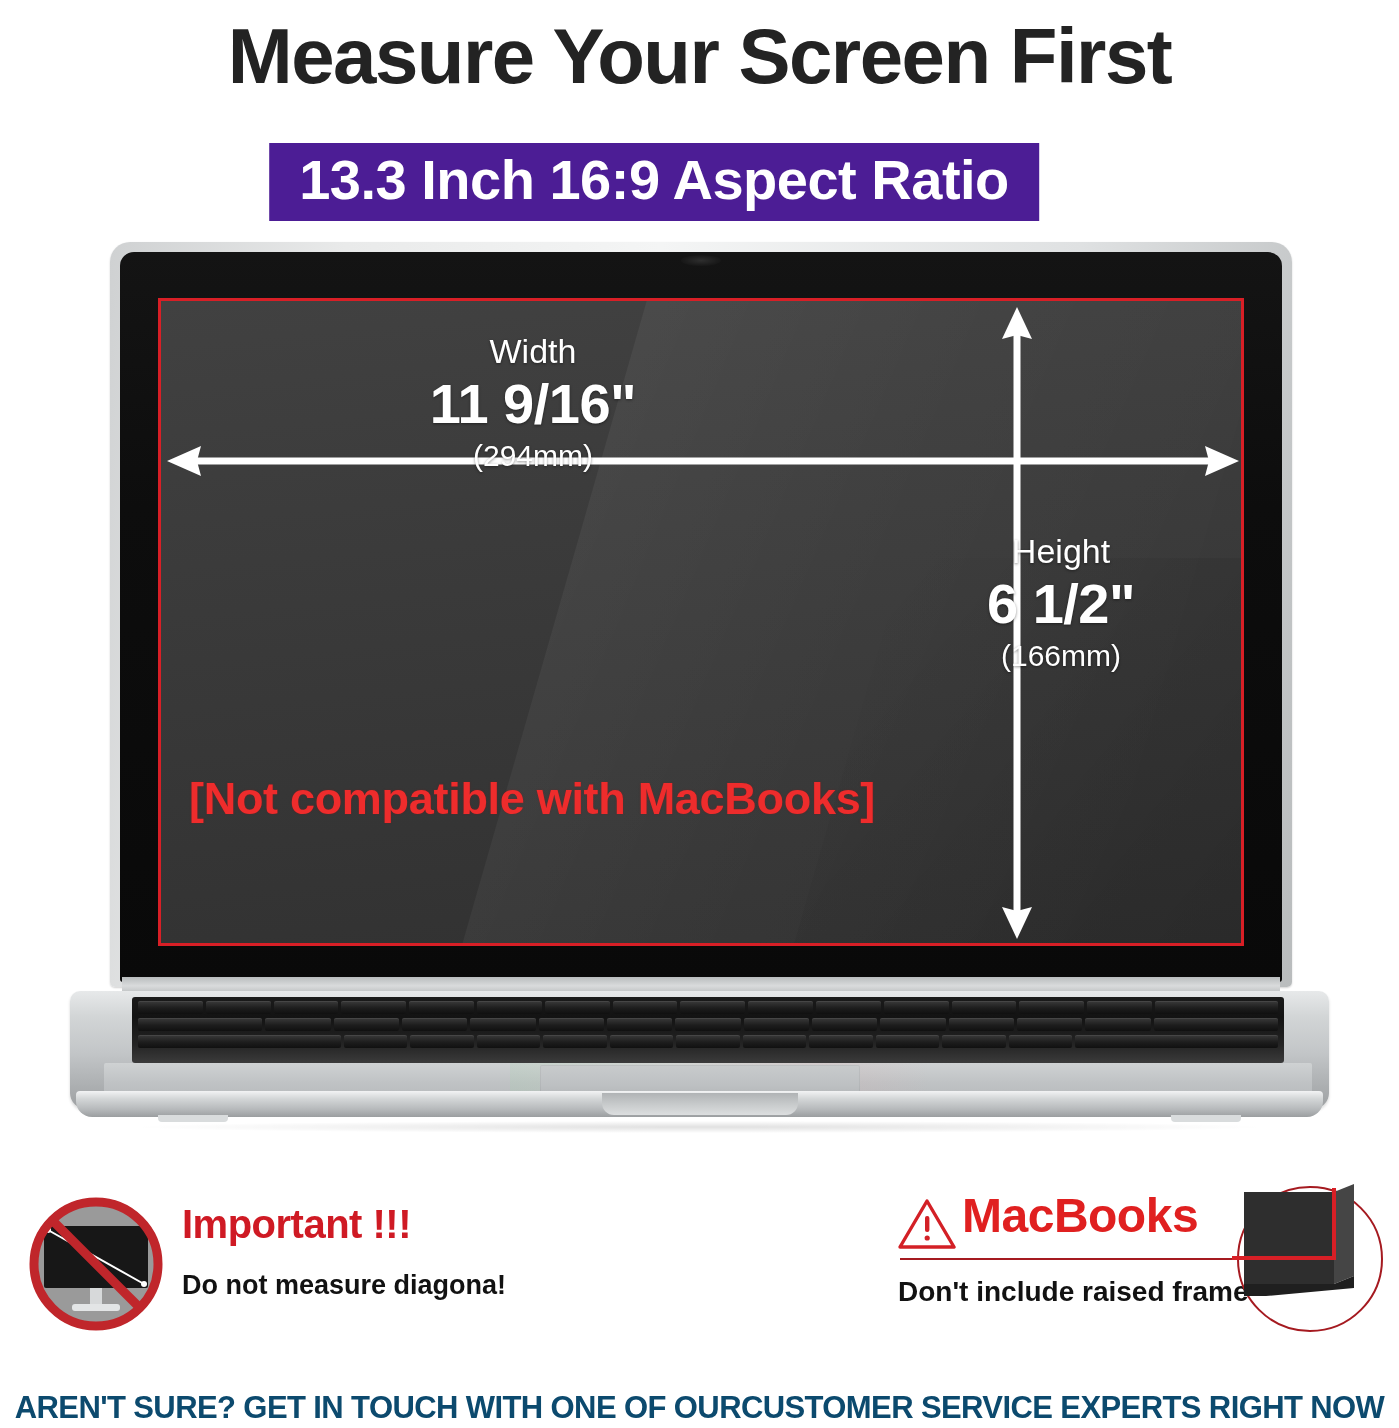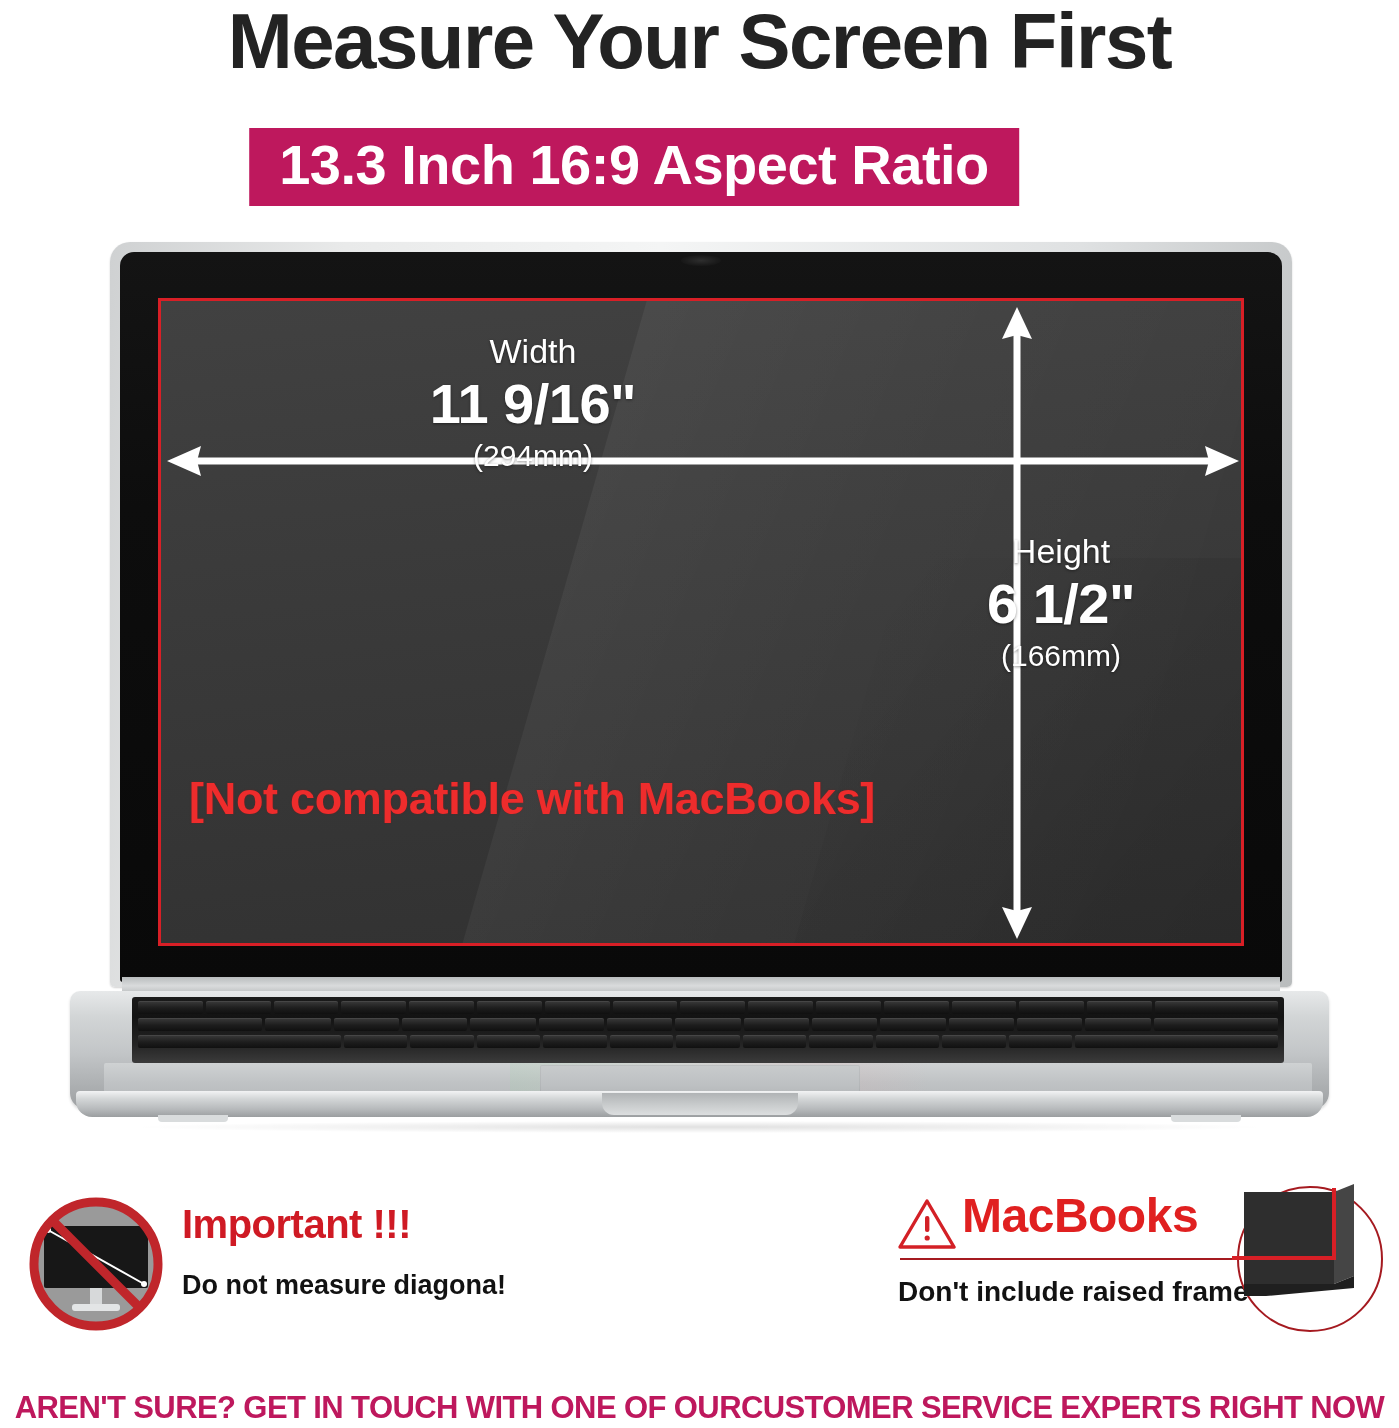--- a/index.html
+++ b/index.html
@@ -13,43 +13,44 @@
     height: 1428px;
     position: relative;
     overflow: hidden;
     font-family: "Liberation Sans", sans-serif;
     -webkit-font-smoothing: antialiased;
   }
 
   
   #header {
     position: absolute;
-    top: 0; left: 0;
+    top: 15px; left: 0;
     width: 1268px;
     height: 230px;
+    padding-left: 40px;
   }
   #main-title {
     position: absolute;
     top: -2px;
     left: 0;
     width: 1399px;
     text-align: center;
     font-size: 78px;
     font-weight: bold;
     color: #232323;
     letter-spacing: -1.5px;
     line-height: 1.12;
     white-space: nowrap;
   }
   #subtitle-badge {
     position: absolute;
     top: 128px;
     left: 50%;
     transform: translateX(-50%);
-    background: #be185d;
+    background: #4c1d95;
     padding: 7px 30px 11px 30px;
     box-sizing: border-box;
   }
   #subtitle-text {
     font-size: 56px;
     font-weight: bold;
     color: #ffffff;
     letter-spacing: -0.5px;
     white-space: nowrap;
     line-height: 1.08;
@@ -413,21 +414,21 @@
   #footer {
     position: absolute;
     bottom: 2px;
     left: 0;
     width: 1399px;
     text-align: center;
   }
   #footer-text {
     font-size: 31px;
     font-weight: bold;
-    color: #be185d;
+    color: #0c4a6e;
     letter-spacing: -0.6px;
     white-space: nowrap;
     line-height: 1.15;
   }
 </style>
 </head>
 <body>
 
 <div id="header">
   <div id="main-title">Measure Your Screen First</div>

